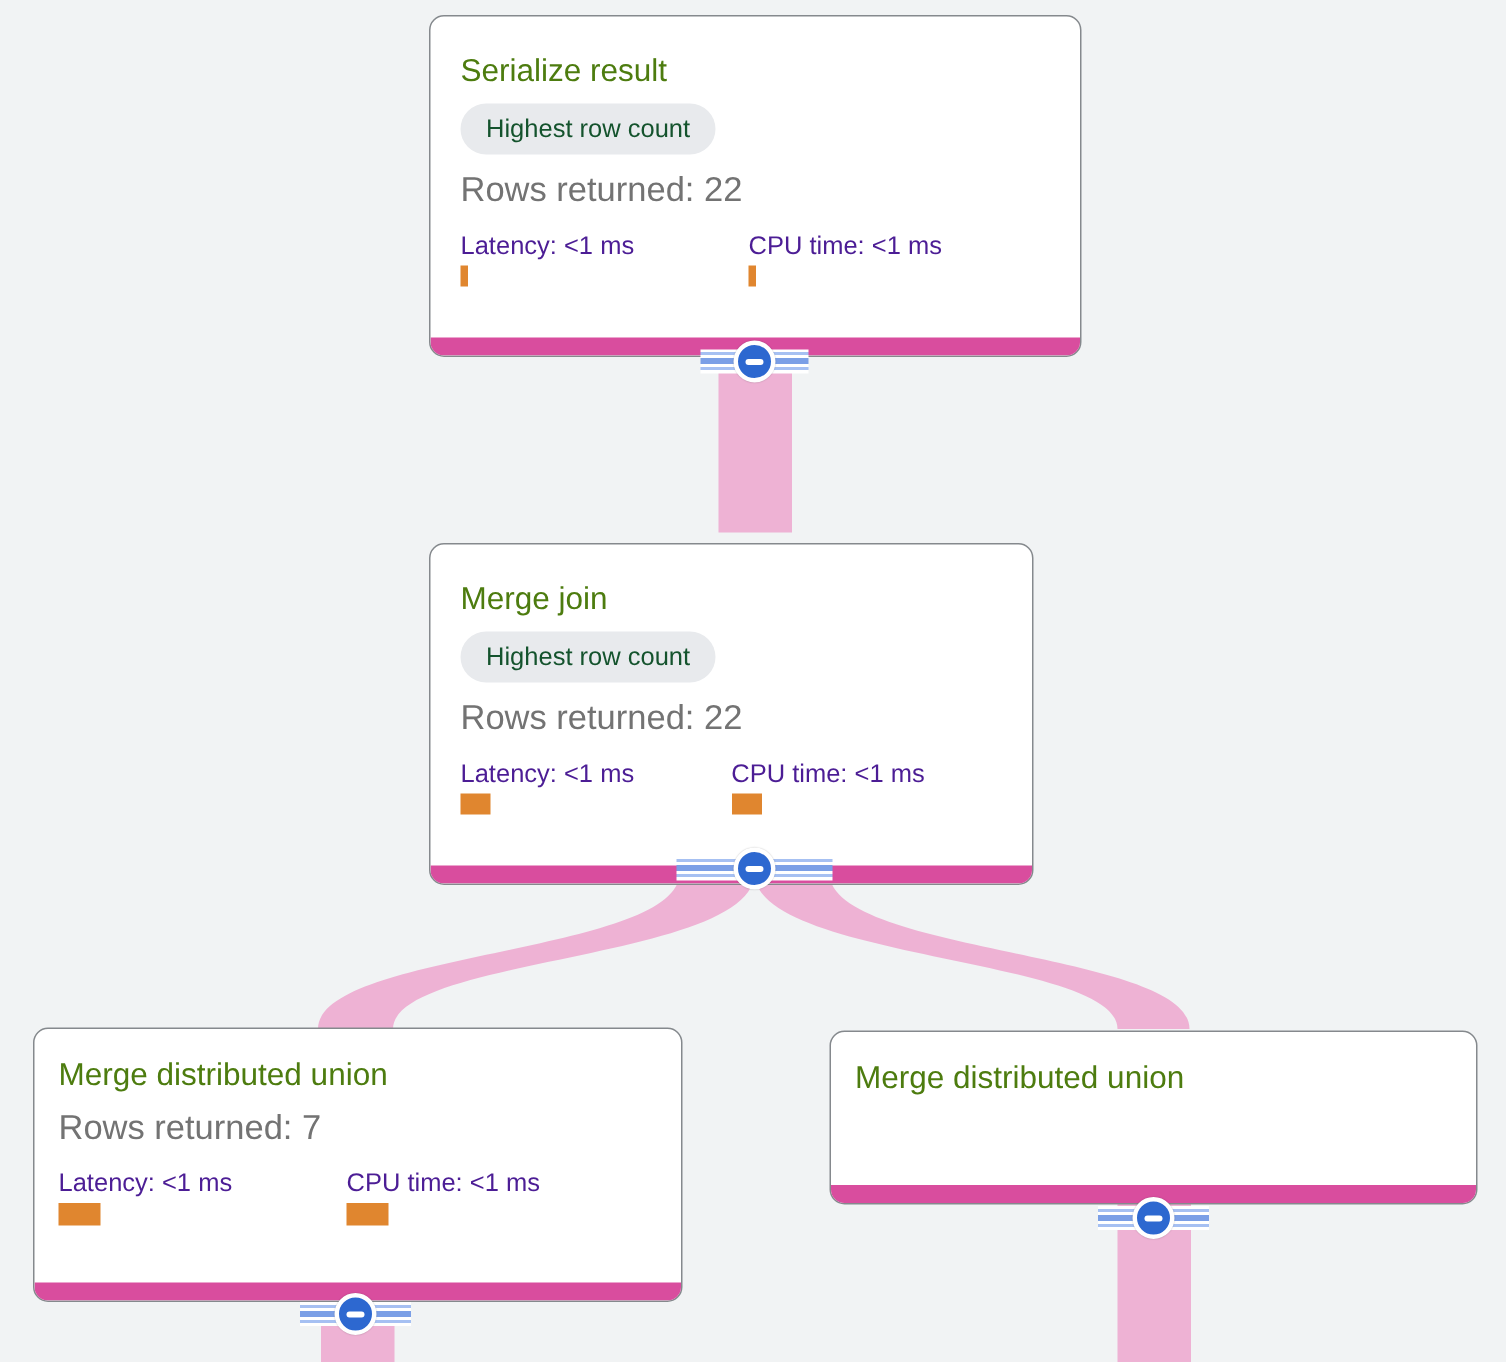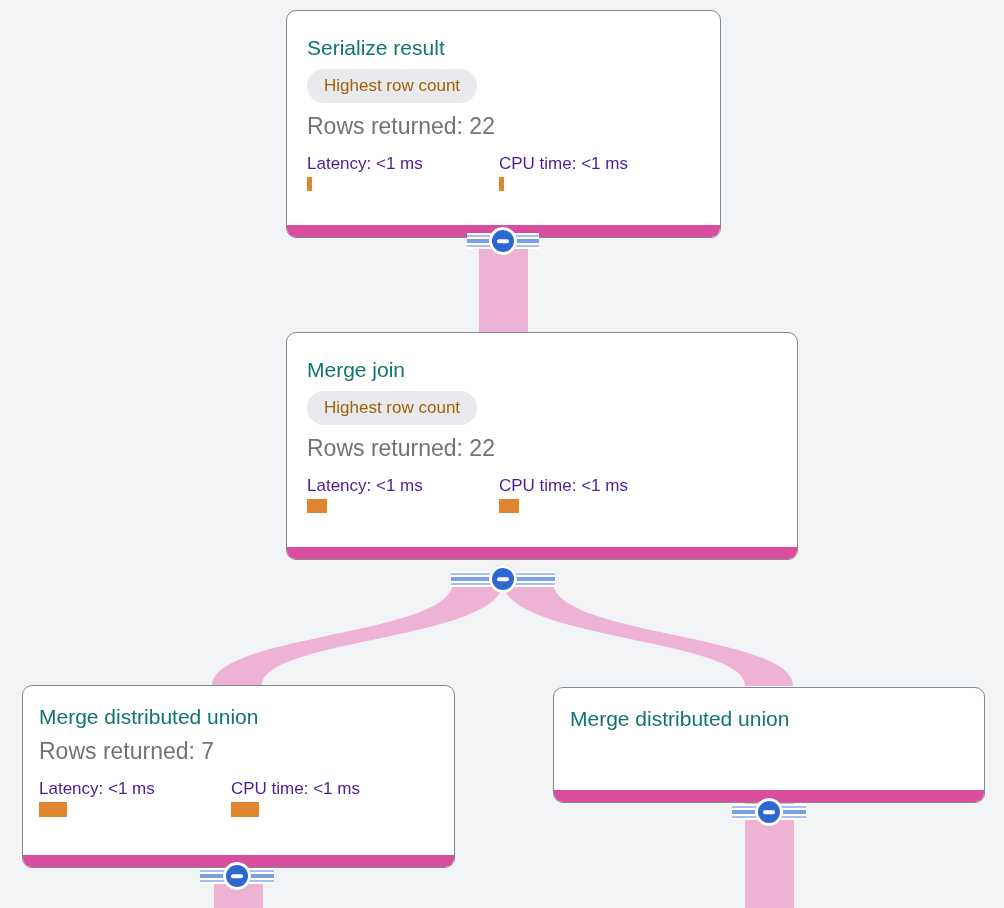--- a/index.html
+++ b/index.html
@@ -5,23 +5,23 @@
   html,body{margin:0;padding:0;}
   body{font-family:"Liberation Sans",sans-serif;background:#f1f3f4;}
   .canvas{position:relative;width:1004px;height:908px;background:#f1f3f4;overflow:hidden;}
   .edges{position:absolute;left:0;top:0;z-index:0;}
   .ribbon{fill:#eeb2d4;}
 
   .card{position:absolute;z-index:2;background:#ffffff;border:1px solid #85898d;
         border-radius:10px;overflow:hidden;box-sizing:border-box;}
   .card-inner{padding:0 20px;}
   .card-inner.tight{padding:0 16px;}
-  .card-title{margin-top:24px;font-size:21px;line-height:26px;font-weight:500;color:#0f766e;}
+  .card-title{margin-top:24px;font-size:21px;line-height:26px;font-weight:500;color:#4d7c0f;}
   .card-title.small-top{margin-top:18px;}
-  .badge{display:inline-block;margin-top:8px;background:#e8eaed;color:#a16207;
+  .badge{display:inline-block;margin-top:8px;background:#e8eaed;color:#14532d;
          font-size:17px;line-height:20px;padding:7px 17px;border-radius:18px;}
   .rows{margin-top:12px;font-size:23px;line-height:22px;color:#737373;}
   .rows.close{margin-top:10px;}
   .metrics{display:flex;margin-top:16px;}
   .metric{width:192px;}
   .metric-label{font-size:17px;line-height:21px;color:#4c1d95;}
   .bar{margin-top:3px;background:#e0862f;}
   .bar-sm{width:5px;height:14px;}
   .bar-md{width:20px;height:14px;}
   .bar-lg{width:28px;height:15px;}
@@ -62,21 +62,21 @@
         </div>
         <div class="metric">
           <div class="metric-label">CPU time: &lt;1 ms</div>
           <div class="bar bar-sm"></div>
         </div>
       </div>
     </div>
     <div class="accent-bar"></div>
   </div>
 
-  <div class="card" style="left:286px;top:332px;width:512px;height:228px;">
+  <div class="card" style="left:286px;top:362px;width:403px;height:228px;">
     <div class="card-inner">
       <div class="card-title">Merge join</div>
       <div><span class="badge">Highest row count</span></div>
       <div class="rows">Rows returned: 22</div>
       <div class="metrics">
         <div class="metric">
           <div class="metric-label">Latency: &lt;1 ms</div>
           <div class="bar bar-md"></div>
         </div>
         <div class="metric">

